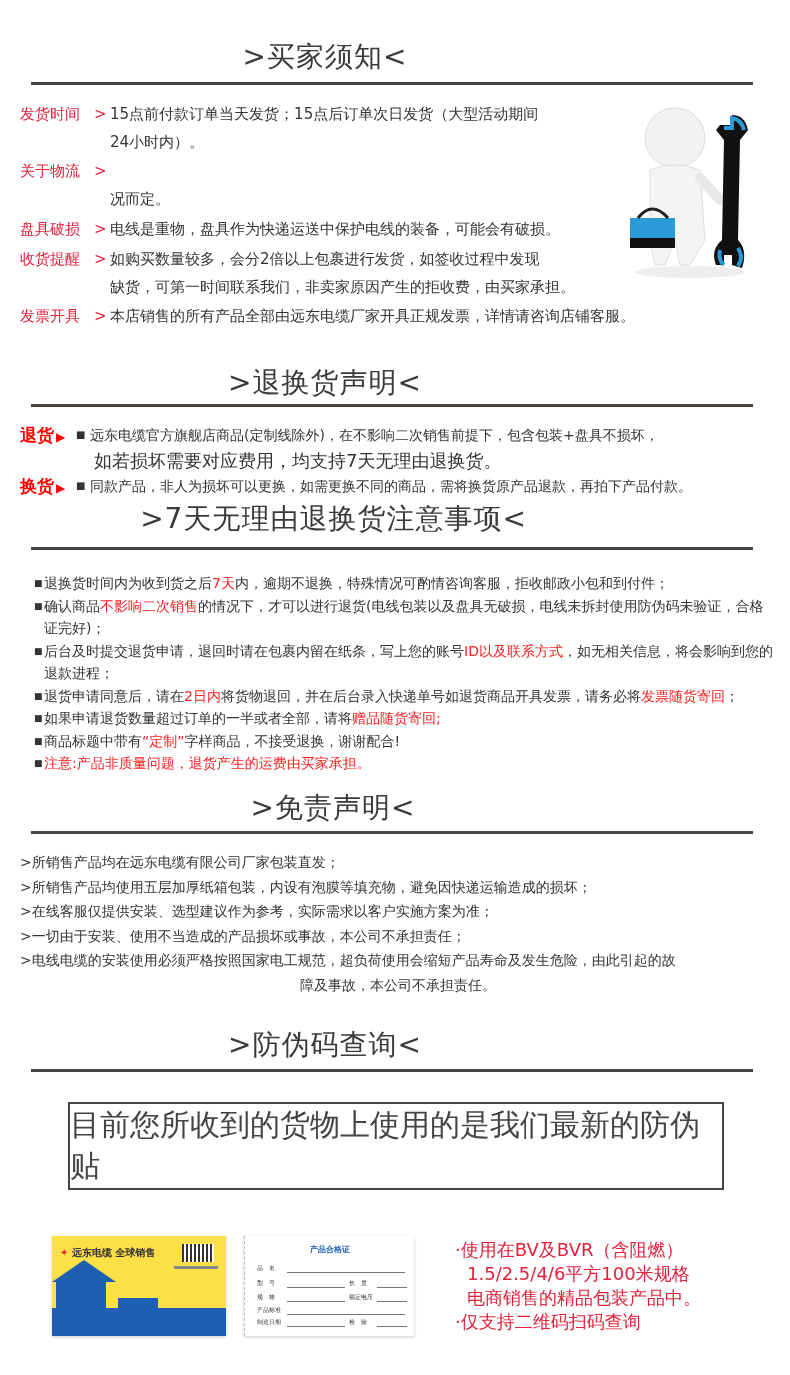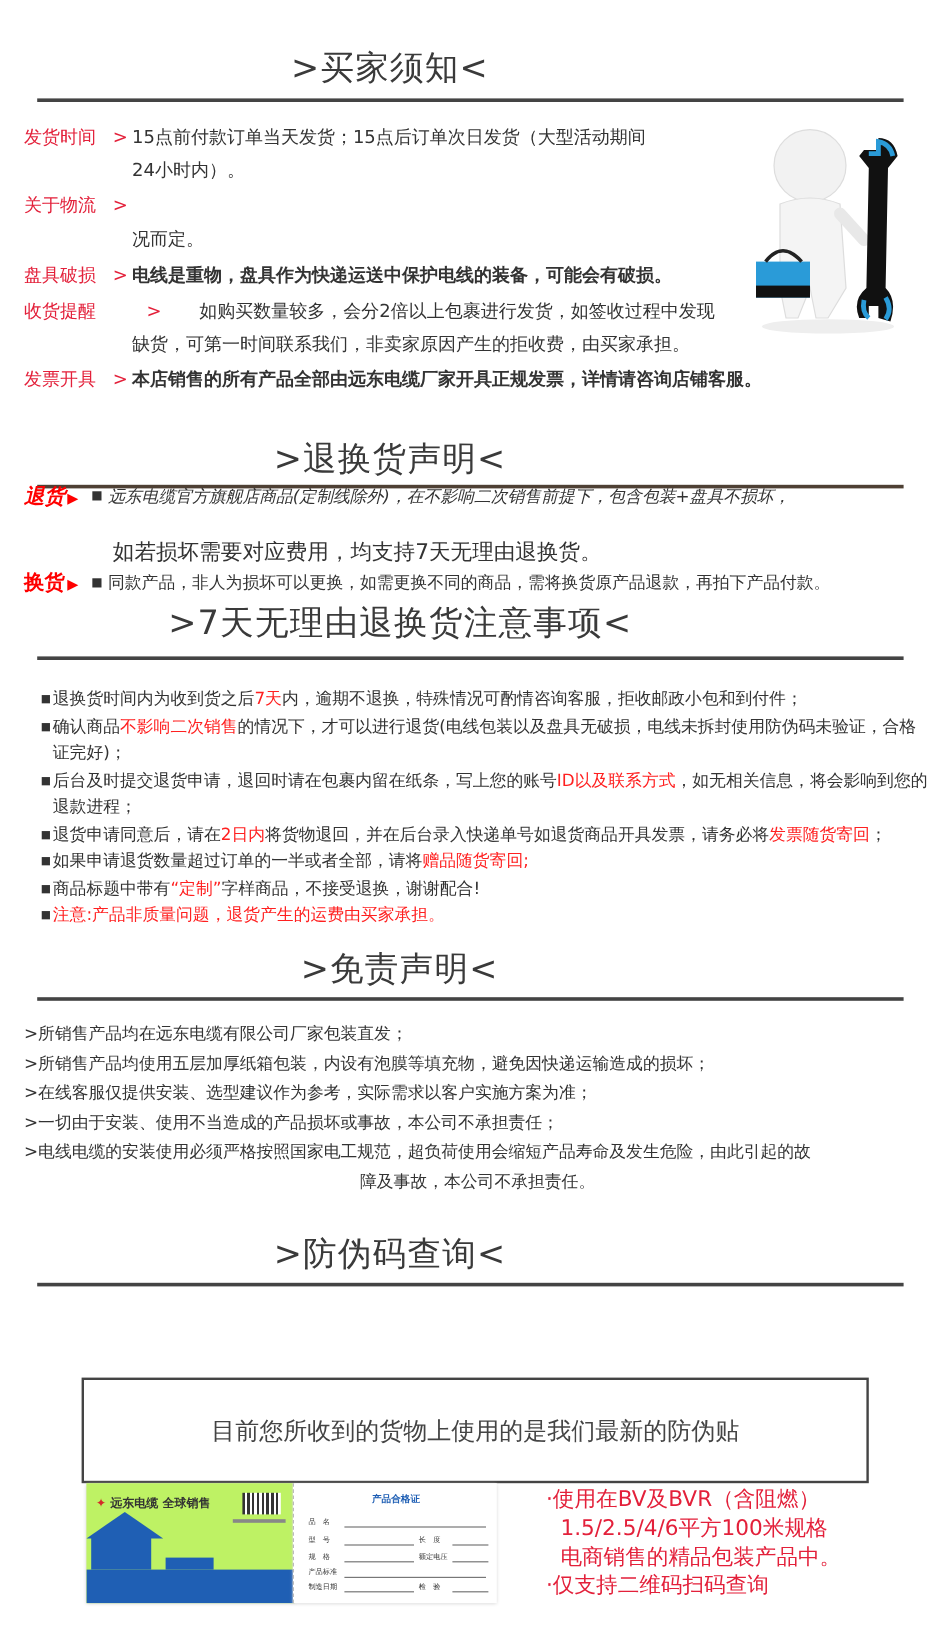--- a/index.html
+++ b/index.html
@@ -8,21 +8,21 @@
 
   .sec-title { position:absolute; left:0; width:650px; text-align:center; font-size:28px; color:#3a3a3a; letter-spacing:1px; }
   .sec-rule { position:absolute; left:31px; width:722px; height:3px; background:#444; }
   .sec-rule.brown { background:#4e4034; }
 
   
   .bn-row { position:absolute; left:20px; font-size:15px; line-height:28px; display:flex; }
   .bn-label { color:#e3203a; width:74px; flex:none; }
   .bn-arrow { color:#e3203a; width:16px; flex:none; }
   .bn-text { color:#333; width:490px; }
-  .bn-text.wide { width:680px; white-space:nowrap;font-weight:bold; }
+  .bn-text.wide { width:680px; white-space:nowrap; }
   .bn-cont { position:absolute; left:110px; font-size:15px; line-height:28px; color:#333; }
 
   
   .mascot { position:absolute; left:620px; top:100px; width:150px; height:180px; }
 
   
   .rt-row { position:absolute; left:20px; font-size:14px; line-height:24px; display:flex; color:#333; }
   .rt-label { color:#ff0000; font-weight:bold; font-size:17px; width:56px; flex:none; }
   .rt-label .tri { font-size:12px; margin-left:2px; }
   .rt-bullet { width:14px; flex:none; font-size:10px; }
@@ -32,23 +32,23 @@
   .nt-list { position:absolute; left:34px; top:572px; width:740px; font-size:14px; line-height:22.5px; color:#333; }
   .nt-item { display:flex; }
   .nt-bullet { width:10px; flex:none; font-size:9px; }
   .red { color:#ff2020; }
 
   
   .dc-list { position:absolute; left:20px; top:850px; width:750px; font-size:14px; line-height:24.5px; color:#333; }
   .dc-indent { padding-left:6px;text-align:center; }
 
   
-  .ac-box { position:absolute; left:68px; top:1148px; width:656px; height:88px; border:2px solid #444; display:flex; align-items:center; justify-content:center; font-size:20px; color:#444; }
-
-  .card1 { position:absolute; left:72px; top:1236px; width:174px; height:100px; background:#bef264; box-shadow:0 1px 3px #ccc; overflow:hidden; }
+  .ac-box { position:absolute; left:68px; top:1102px; width:656px; height:88px; border:2px solid #444; display:flex; align-items:center; justify-content:center; font-size:30px; color:#444; }
+
+  .card1 { position:absolute; left:52px; top:1236px; width:174px; height:100px; background:#fde047; box-shadow:0 1px 3px #ccc; overflow:hidden; }
   .card1 .blue { position:absolute; left:0; bottom:0; width:174px; height:28px; background:#1f5fb4; }
   .card1 .house { position:absolute; left:4px; bottom:28px; width:50px; height:28px; background:#1f5fb4; }
   .card1 .roof { position:absolute; left:0px; bottom:54px; width:0; height:0; border-left:32px solid transparent; border-right:32px solid transparent; border-bottom:22px solid #1f5fb4; }
   .card1 .skyline { position:absolute; left:66px; bottom:28px; width:40px; height:10px; background:#1f5fb4; }
   .card1 .logo { position:absolute; left:8px; top:10px; font-size:10px; font-weight:bold; color:#333; }
   .card1 .logo .mk { color:#d42a2a; }
   .card1 .qr { position:absolute; right:12px; top:8px; width:32px; height:18px; background:repeating-linear-gradient(90deg,#333 0 2px,#fff 2px 4px); }
   .card1 .qrline { position:absolute; right:8px; top:30px; width:44px; height:3px; background:#888; }
 
   .card2 { position:absolute; left:244px; top:1236px; width:170px; height:100px; background:#fff; box-shadow:0 1px 3px #ccc; border-left:1px dashed #bbb; }
@@ -77,21 +77,21 @@
   <span class="bn-arrow">&gt;</span>
 </div>
 <div class="bn-cont" style="top:185px;">况而定。</div>
 
 <div class="bn-row" style="top:215px;">
   <span class="bn-label">盘具破损</span>
   <span class="bn-arrow">&gt;</span>
   <span class="bn-text wide">电线是重物，盘具作为快递运送中保护电线的装备，可能会有破损。</span>
 </div>
 
-<div class="bn-row" style="top:245px;gap:28px;">
+<div class="bn-row" style="top:245px;">
   <span class="bn-label">收货提醒</span>
   <span class="bn-arrow">&gt;</span>
   <span class="bn-text">如购买数量较多，会分2倍以上包裹进行发货，如签收过程中发现</span>
 </div>
 <div class="bn-cont" style="top:273px;">缺货，可第一时间联系我们，非卖家原因产生的拒收费，由买家承担。</div>
 
 <div class="bn-row" style="top:302px;">
   <span class="bn-label">发票开具</span>
   <span class="bn-arrow">&gt;</span>
   <span class="bn-text wide">本店销售的所有产品全部由远东电缆厂家开具正规发票，详情请咨询店铺客服。</span>
@@ -106,21 +106,21 @@
   <rect x="10" y="138" width="45" height="10" fill="#111"></rect>
   <path d="M18 118 Q32 100 48 118" fill="none" stroke="#222" stroke-width="3"></path>
   <path d="M100 25 L112 25 L112 15 Q125 15 128 30 L120 40 L118 140 Q128 150 122 168 L112 165 L112 155 L104 155 L104 165 L96 165 Q90 150 102 140 L104 40 L96 30 Z" fill="#111"></path>
   <path d="M104 28 L112 28 L112 18 Q122 20 124 30" fill="none" stroke="#2a9bd8" stroke-width="4"></path>
   <path d="M100 150 Q98 160 104 165 M118 148 Q124 158 118 166" fill="none" stroke="#2a9bd8" stroke-width="4"></path>
 </svg>
 
 <div class="sec-title" style="top:364px;">&gt;退换货声明&lt;</div>
 <div class="sec-rule brown" style="top:404px;"></div>
 
-<div class="rt-row" style="top:402px;font-style:italic;">
+<div class="rt-row" style="top:423px;">
   <span class="rt-label"><span>退货</span><span class="tri">▶</span></span>
   <span class="rt-bullet">■</span>
   <span>远东电缆官方旗舰店商品(定制线除外)，在不影响二次销售前提下，包含包装+盘具不损坏，</span>
 </div>
 <div class="rt-cont" style="top:449px;">如若损坏需要对应费用，均支持7天无理由退换货。</div>
 
 <div class="rt-row" style="top:474px;">
   <span class="rt-label"><span>换货</span><span class="tri">▶</span></span>
   <span class="rt-bullet">■</span>
   <span>同款产品，非人为损坏可以更换，如需更换不同的商品，需将换货原产品退款，再拍下产品付款。</span>

